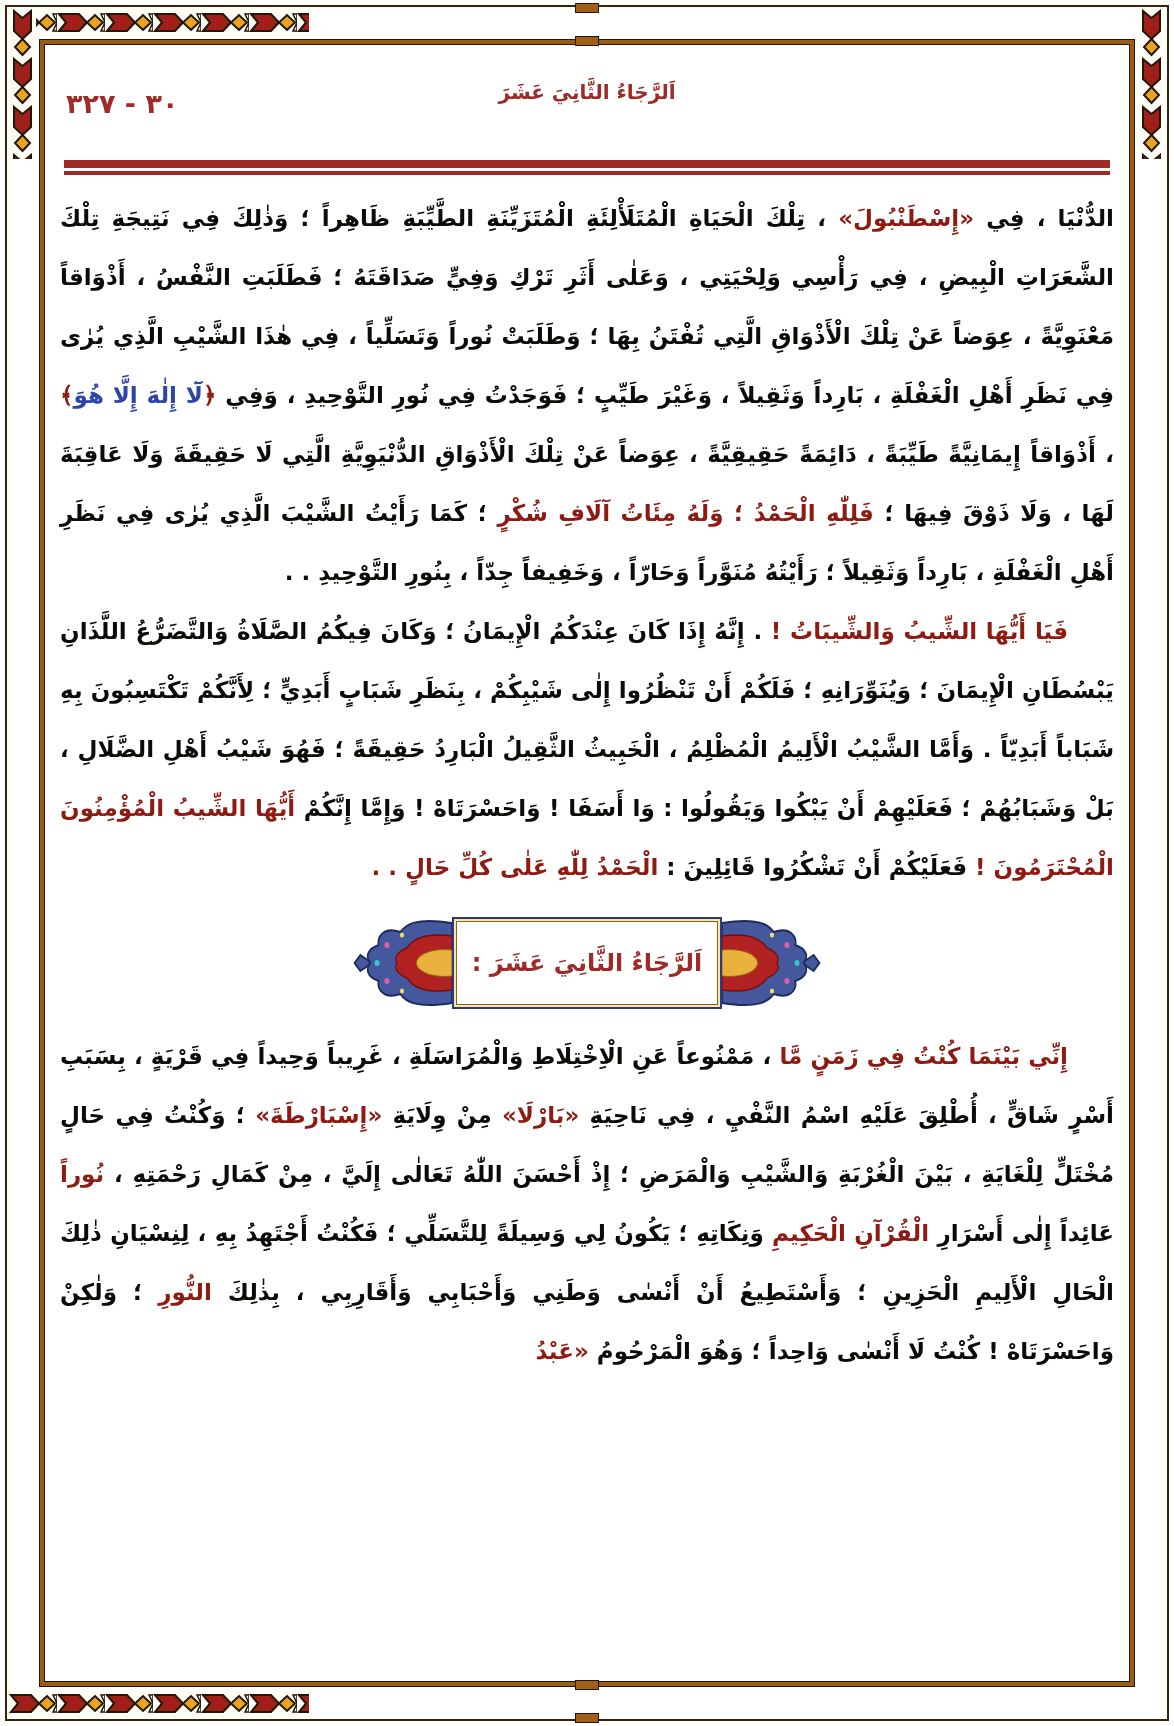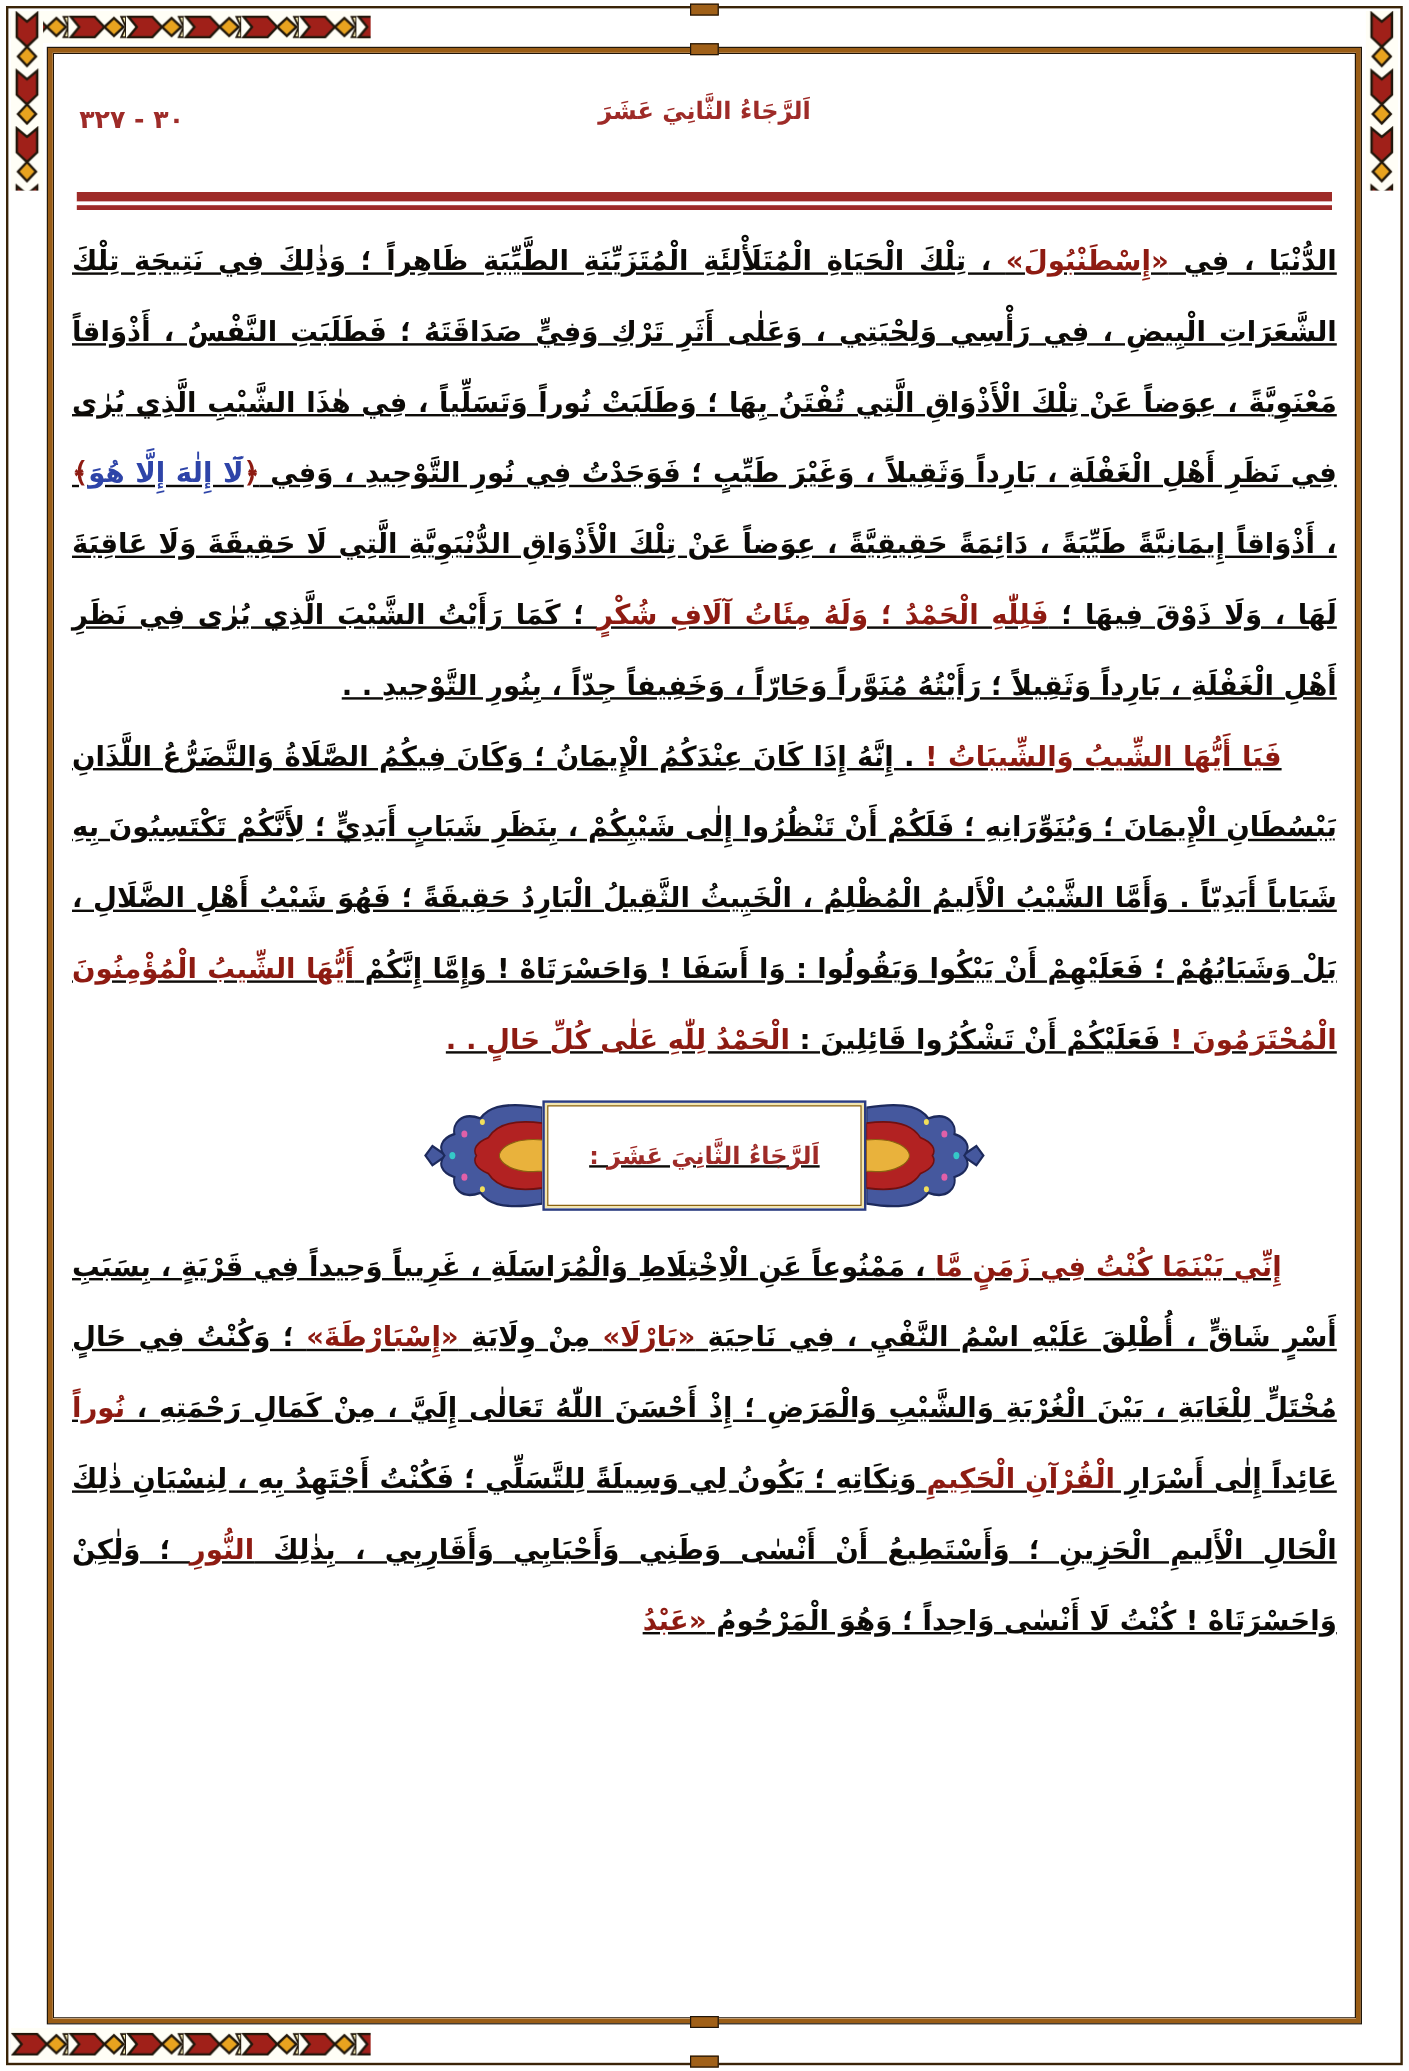--- a/index.html
+++ b/index.html
@@ -30,38 +30,37 @@
   }
   .tab-top-outer{top:3px;}   .tab-top-inner{top:36px;}
   .tab-bot-outer{bottom:3px;}.tab-bot-inner{bottom:36px;}
   
   .content{
     position:absolute;top:52px;bottom:52px;left:58px;right:58px;
   }
   .header-row{position:relative;height:72px;margin-top:22px;}
   .page-number{
     position:absolute;left:8px;top:14px;
-    color:#9e2b28;font-size:21px;font-weight:bold;direction:rtl;
+    color:#9e2b28;font-size:27px;font-weight:bold;direction:rtl;
   }
   .page-title{
     text-align:center;color:#9e2b28;font-size:20px;font-weight:bold;direction:rtl;
     padding-top:6px;
   }
   .double-rule{margin:14px 6px 0 6px;}
   .double-rule .bar1{height:8px;background:#9e2b28;}
   .double-rule .gap{height:3px;background:#ffffff;}
   .double-rule .bar2{height:4px;background:#9e2b28;}
   .body-text-block{
     direction:rtl;
     margin-top:14px;
     color:#0d0b08;
     font-size:23px;font-weight:bold;
     line-height:59px;
     text-align:justify;
-    text-decoration:underline;
   }
   .para{margin:0 2px;}
   .para.indent{text-indent:46px;}
   .seg-black{color:#0d0b08;}
   .seg-red{color:#8e1b12;}
   .seg-blue{color:#2e44a8;}
   .seg-bracket{color:#8e1b12;}
   
   .cartouche{
     width:470px;height:92px;margin:20px auto 18px auto;
@@ -69,21 +68,21 @@
   }
   .wing{width:100px;height:92px;flex:0 0 auto;}
   .wing.flip{transform:scaleX(-1);}
   .cartouche-box{
     flex:1 1 auto;background:#ffffff;
     border:2px solid #2b3c80;
     box-shadow:inset 0 0 0 2px #f3e6b0, inset 0 0 0 3px #8a6210;
     display:flex;align-items:center;justify-content:center;
   }
   .cartouche-label{
-    direction:rtl;color:#9e2b28;font-size:20px;font-weight:bold;white-space:nowrap;
+    direction:rtl;color:#9e2b28;font-size:24px;font-weight:bold;white-space:nowrap;
   }
 </style>
 </head>
 <body>
 
 <div class="page">
 
   <div class="frame-outerline"></div>
 
   <svg class="frame-strip strip-top" xmlns="http://www.w3.org/2000/svg" preserveAspectRatio="none">

